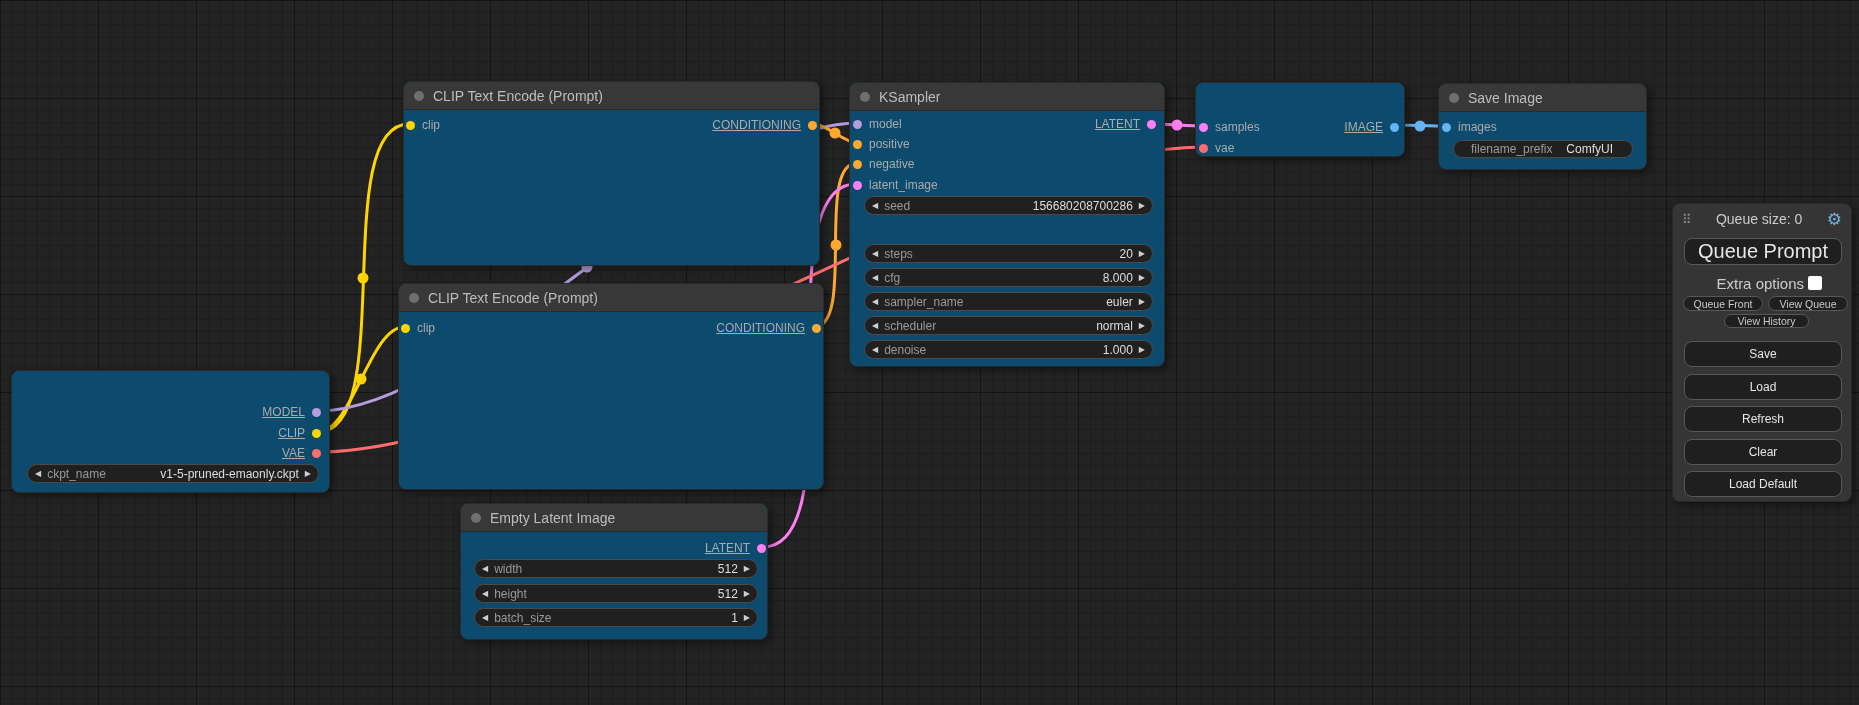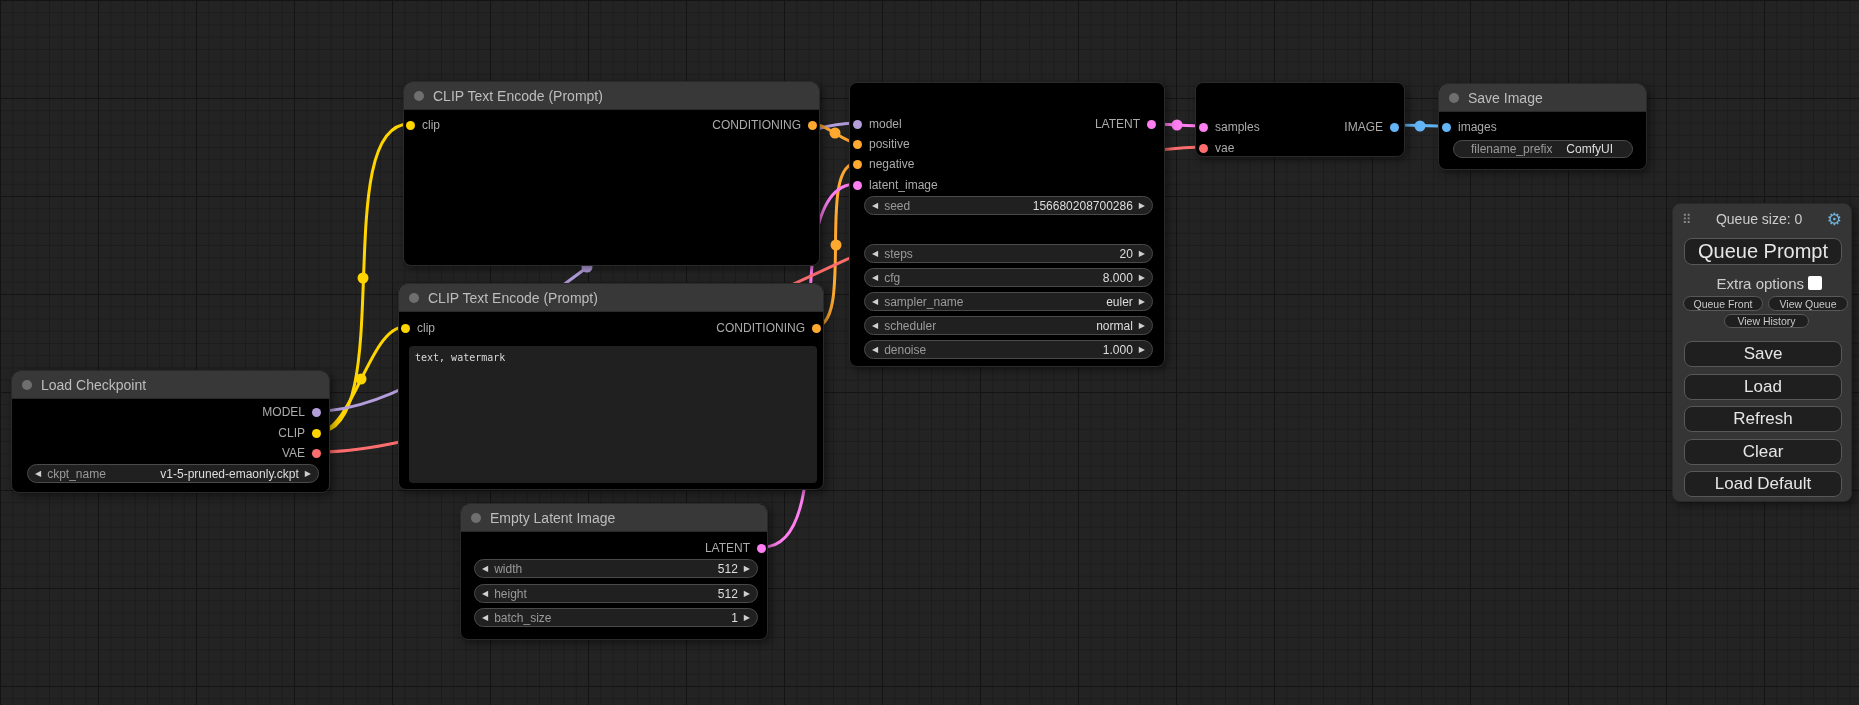--- a/index.html
+++ b/index.html
@@ -9,51 +9,51 @@
     background-color:#232323;
     background-image:
       linear-gradient(#141414 1px, transparent 1px),
       linear-gradient(90deg,#141414 1px, transparent 1px),
       linear-gradient(#1c1c1c 1px, transparent 1px),
       linear-gradient(90deg,#1c1c1c 1px, transparent 1px);
     background-size:98px 98px,98px 98px,12.25px 12.25px,12.25px 12.25px;
   }
   #wires{position:absolute;left:0;top:0;z-index:1;}
   .node{
-    position:absolute;z-index:2;background:#000000;border:1px solid #2a2a2a;
+    position:absolute;z-index:2;background:#0c4a6e;border:1px solid #2a2a2a;
     border-radius:8px;box-shadow:3px 3px 9px rgba(0,0,0,.45);box-sizing:border-box;
   }
   .nheader{height:27px;display:flex;align-items:center;gap:9px;padding:0 10px;
     border-bottom:1px solid rgba(0,0,0,.25);border-radius:8px 8px 0 0;background:#383838;}
   .ndot{width:10px;height:10px;border-radius:50%;background:#6f6f6f;flex:none;}
   .ntitle{font-size:14px;color:#bdbdbd;white-space:nowrap;}
   .slot{position:absolute;height:20px;display:flex;align-items:center;gap:7px;font-size:12px;color:#ababab;}
   .slot.in{left:2px;}
-  .slot.out{right:2px;}
+  .slot.out{right:2px;text-decoration:underline;}
   .slot.out.inset{right:8px;}
   .sdot{width:9px;height:9px;border-radius:50%;flex:none;}
   .widget{position:absolute;height:19px;background:#202020;border:1px solid #4a4a4a;border-radius:10px;
     display:flex;align-items:center;font-size:12px;padding:0 7px;box-sizing:border-box;}
   .warr{font-size:8px;color:#cfcfcf;line-height:1;flex:none;cursor:pointer;}
   .wlabel{color:#9a9a9a;margin:0 6px;white-space:nowrap;overflow:hidden;}
   .wvalue{margin-left:auto;color:#dedede;margin-right:6px;white-space:nowrap;}
   .toggle-dot{width:10px;height:10px;border-radius:50%;background:#8299ac;border:1px solid #5c6e7e;flex:none;box-sizing:border-box;}
   .ta{position:absolute;background:#202020;border-radius:4px;color:#d8d8d8;
     font-family:"DejaVu Sans Mono",monospace;font-size:10px;line-height:1.5;
     padding:4px 6px;box-sizing:border-box;white-space:pre-wrap;overflow:hidden;}
   
   .panel{position:absolute;left:1672px;top:203px;width:180px;height:299px;z-index:2;
     background:#353535;border:1px solid #2a2a2a;border-radius:8px;box-shadow:3px 3px 9px rgba(0,0,0,.45);box-sizing:border-box;}
   .phead{position:absolute;top:5px;left:9px;right:9px;height:20px;display:flex;align-items:center;}
   .drag{font-size:13px;color:#8a8a8a;line-height:1;cursor:grab;}
   .qsize{flex:1;text-align:center;font-size:14px;color:#cccccc;}
   .gear{font-size:17px;line-height:1;cursor:pointer;}
   .btn{position:absolute;background:#1f1f1f;border:1px solid #585858;border-radius:8px;color:#e6e6e6;
     display:flex;align-items:center;justify-content:center;box-sizing:border-box;cursor:pointer;white-space:nowrap;}
-  .btn.big{left:11px;width:158px;height:26px;font-size:17px;}
+  .btn.big{left:11px;width:158px;height:26px;font-size:12px;}
   .btn.small{height:15px;font-size:10.5px;color:#c9c9c9;}
   .extra{position:absolute;top:71px;left:0;width:131px;text-align:right;font-size:15px;color:#cccccc;}
   .checkbox{position:absolute;top:72px;left:135px;width:14px;height:14px;background:#ffffff;border-radius:2px;cursor:pointer;}
 </style>
 </head>
 <body>
 
 <svg id="wires" width="1859" height="705">
   <g fill="none" stroke-width="3" stroke-linecap="round">
     <path d="M318,432 C398,432 329,124 409,124" stroke="#FFD500"></path>
@@ -73,24 +73,20 @@
     <circle cx="835" cy="133" r="5.5" fill="#FFA931"></circle>
     <circle cx="836" cy="245" r="5.5" fill="#FFA931"></circle>
     <circle cx="810" cy="366" r="5.5" fill="#FF7EF1"></circle>
     <circle cx="760" cy="300" r="5.5" fill="#FF6E6E"></circle>
     <circle cx="1177" cy="125" r="5.5" fill="#FF7EF1"></circle>
     <circle cx="1420" cy="126" r="5.5" fill="#64B5F6"></circle>
   </g>
 </svg>
 
 <div class="node" style="left:11px;top:370px;width:319px;height:123px;">
-  <div class="nheader">
-    <span class="ndot"></span>
-    <span class="ntitle">Load Checkpoint</span>
-  </div>
   <div class="slot out inset" style="top:31px;">
     <span>MODEL</span>
     <span class="sdot" style="background: rgb(179, 157, 219);"></span>
   </div>
   <div class="slot out inset" style="top:52px;">
     <span>CLIP</span>
     <span class="sdot" style="background: rgb(255, 213, 0);"></span>
   </div>
   <div class="slot out inset" style="top:72px;">
     <span>VAE</span>
@@ -125,21 +121,20 @@
     <span class="ntitle">CLIP Text Encode (Prompt)</span>
   </div>
   <div class="slot in" style="top:34px;">
     <span class="sdot" style="background: rgb(255, 213, 0);"></span>
     <span>clip</span>
   </div>
   <div class="slot out" style="top:34px;">
     <span>CONDITIONING</span>
     <span class="sdot" style="background: rgb(255, 169, 49);"></span>
   </div>
-  <div class="ta" style="left:10px;top:62px;width:408px;height:137px;">text, watermark</div>
 </div>
 
 <div class="node" style="left:460px;top:503px;width:308px;height:137px;">
   <div class="nheader">
     <span class="ndot"></span>
     <span class="ntitle">Empty Latent Image</span>
   </div>
   <div class="slot out" style="top:34px;right:1px;">
     <span>LATENT</span>
     <span class="sdot" style="background: rgb(255, 126, 241);"></span>
@@ -158,20 +153,24 @@
   </div>
   <div class="widget" style="left:13px;top:104px;width:284px;">
     <span class="warr">◀</span>
     <span class="wlabel">batch_size</span>
     <span class="wvalue">1</span>
     <span class="warr">▶</span>
   </div>
 </div>
 
 <div class="node" style="left:849px;top:82px;width:316px;height:285px;">
+  <div class="nheader">
+    <span class="ndot"></span>
+    <span class="ntitle">KSampler</span>
+  </div>
   <div class="slot in" style="top:31px;left:3px;">
     <span class="sdot" style="background: rgb(179, 157, 219);"></span>
     <span>model</span>
   </div>
   <div class="slot in" style="top:51px;left:3px;">
     <span class="sdot" style="background: rgb(255, 169, 49);"></span>
     <span>positive</span>
   </div>
   <div class="slot in" style="top:71px;left:3px;">
     <span class="sdot" style="background: rgb(255, 169, 49);"></span>

